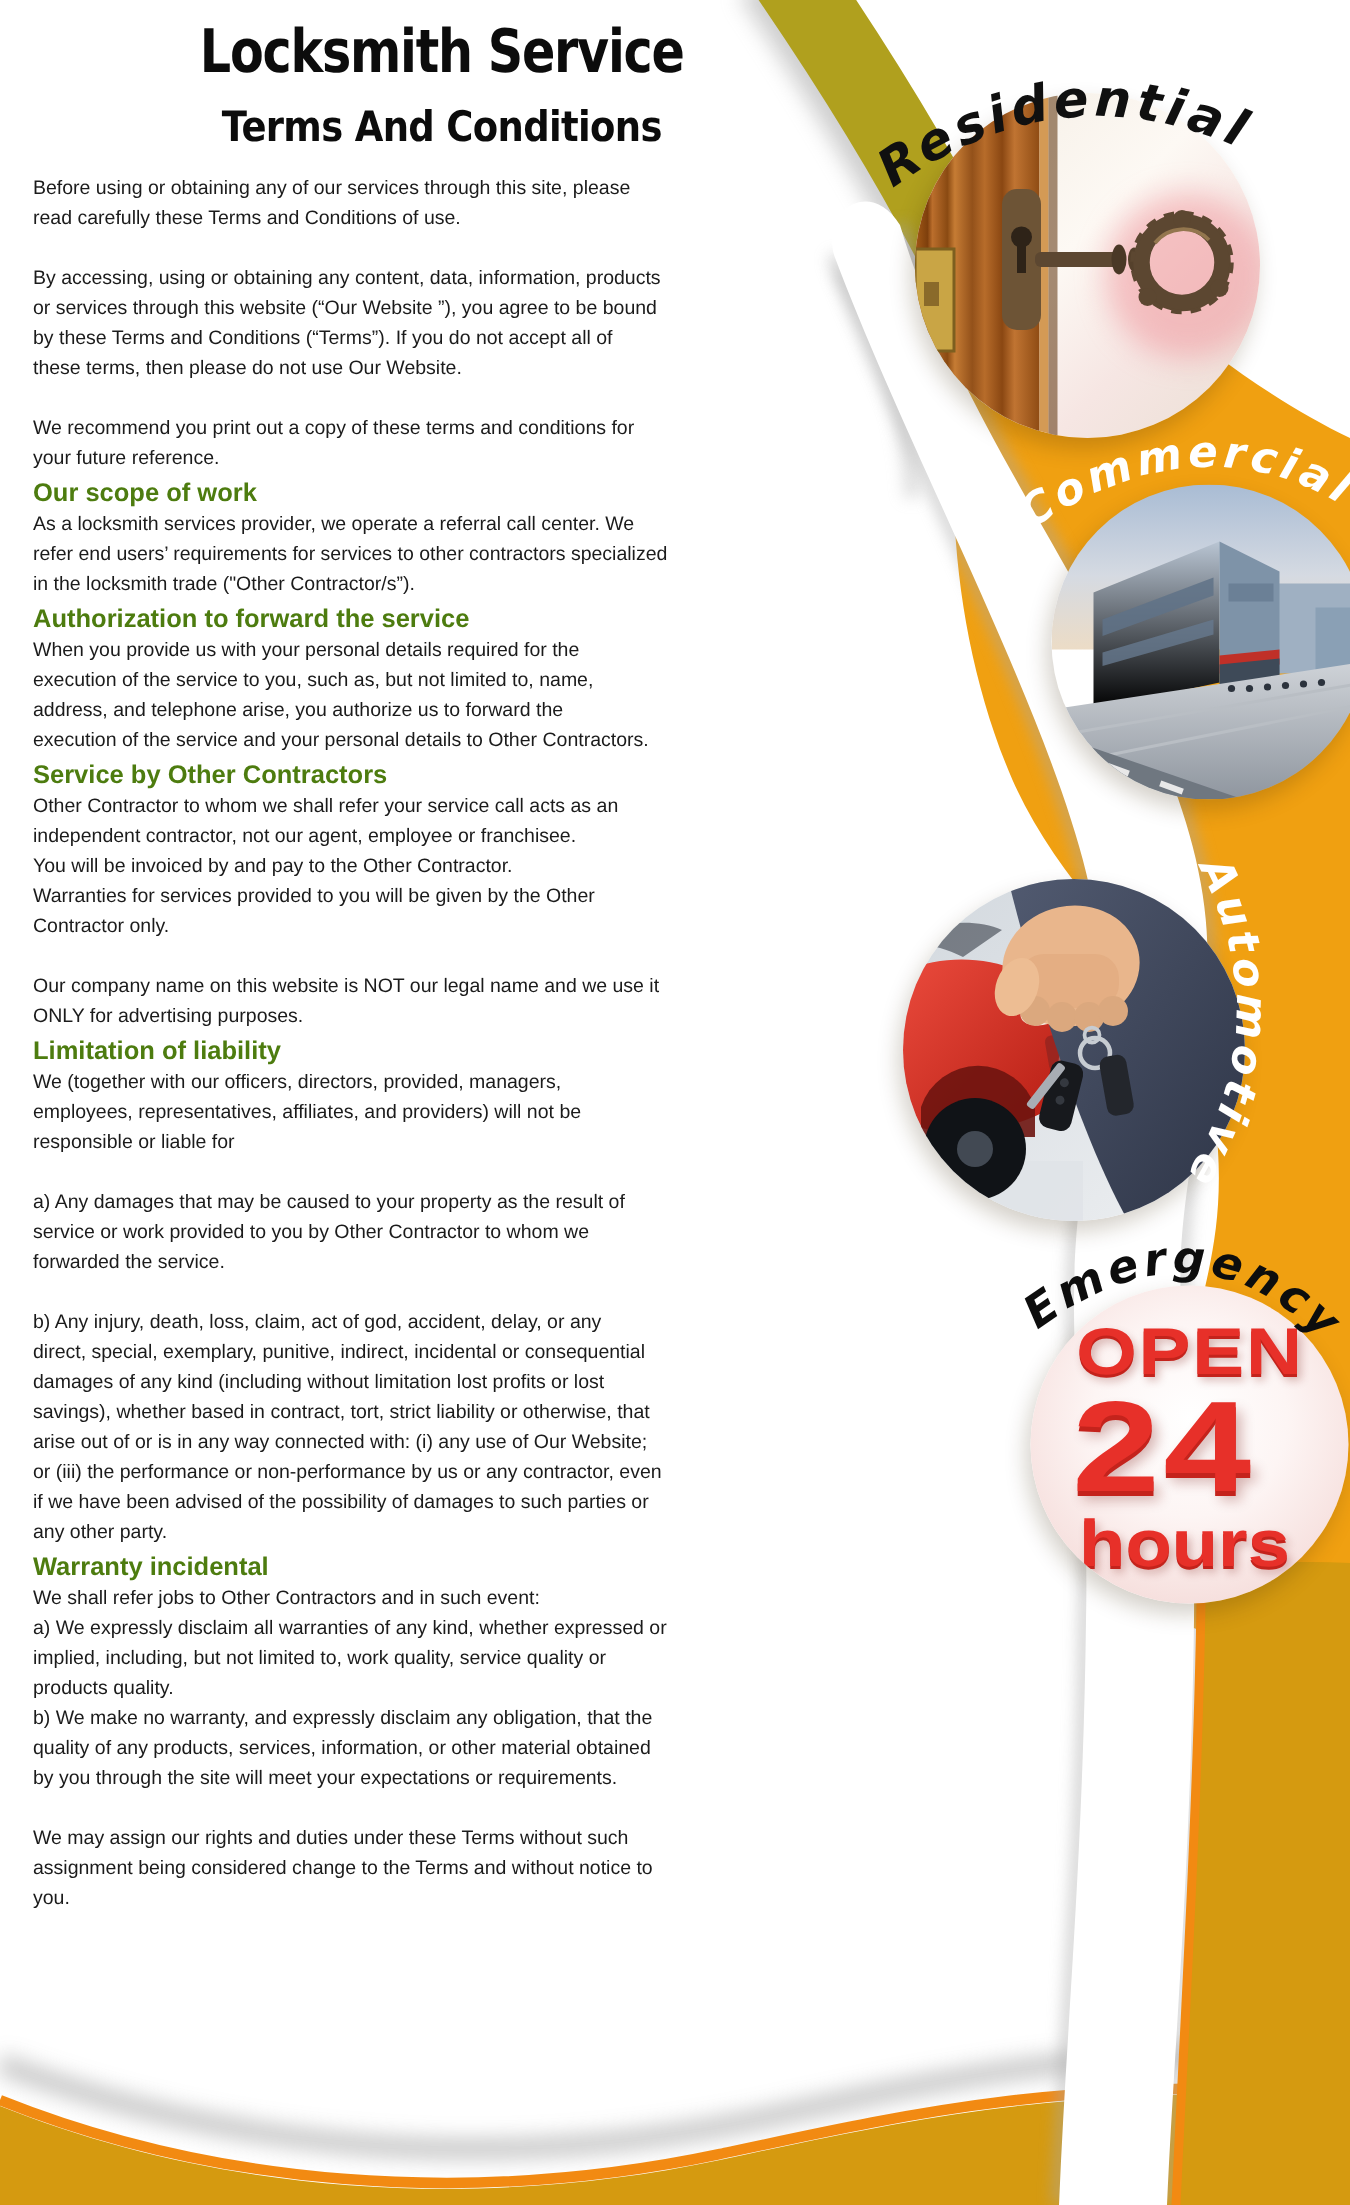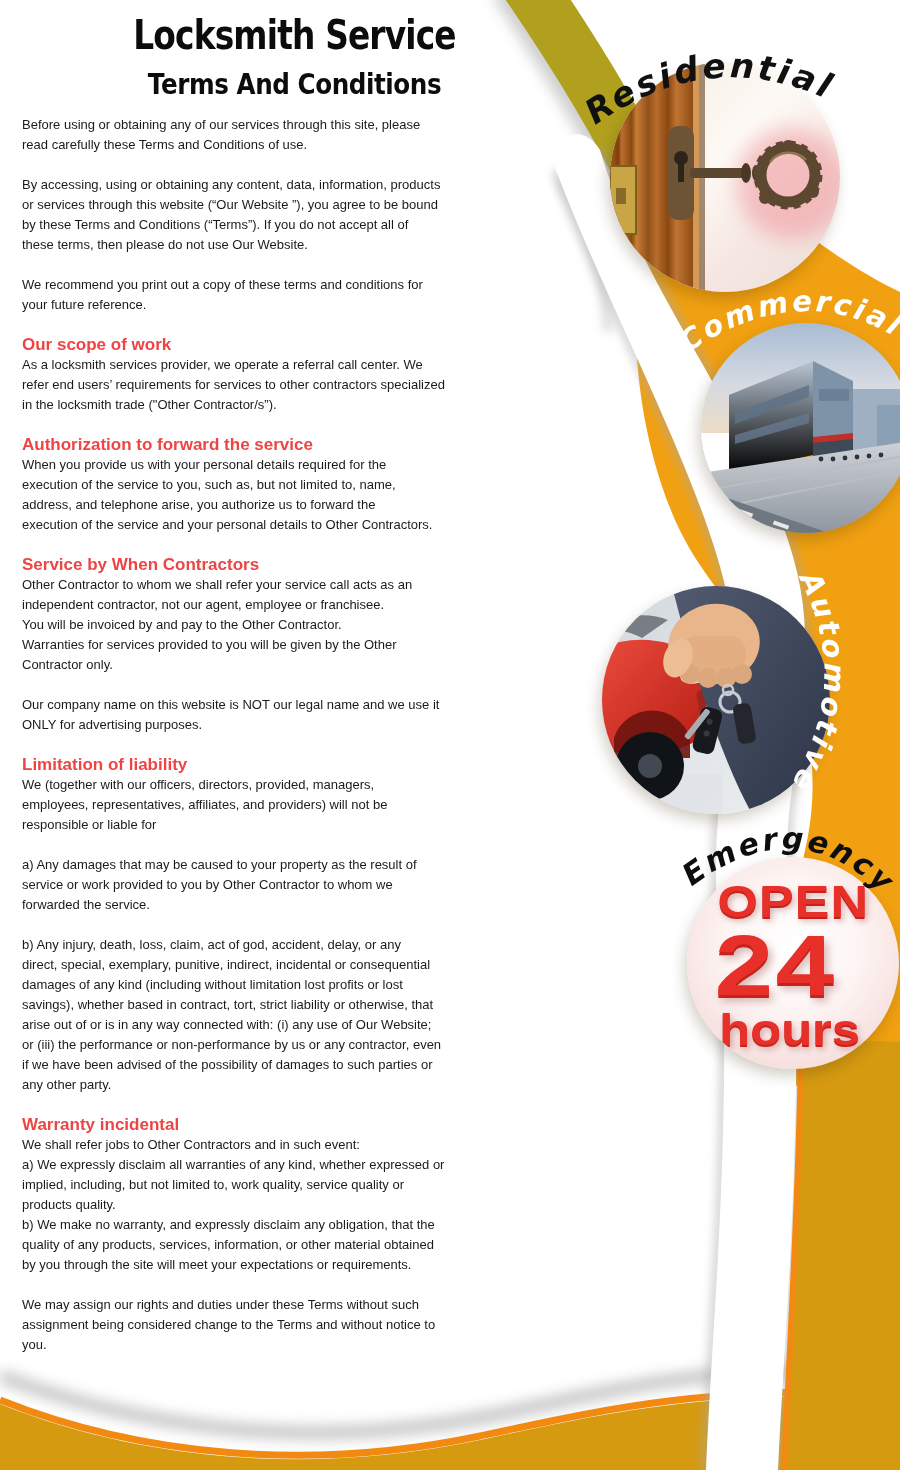--- a/index.html
+++ b/index.html
@@ -14,21 +14,21 @@
     width:545px;text-align:center;margin:14px 0 0;color:#0c0c0c;
     font-family:"DejaVu Sans", sans-serif;font-weight:bold;font-size:40px;line-height:42px;
     transform:scaleX(.82);transform-origin:50% 50%;letter-spacing:-1px;
   }
   .subtitle{
     width:545px;text-align:center;margin:14px 0 0;color:#0c0c0c;
     font-family:"DejaVu Sans", sans-serif;font-weight:bold;font-size:28px;line-height:30px;
     transform:scaleX(.88);transform-origin:50% 50%;letter-spacing:-0.5px;
   }
   .body-text p{white-space:pre-line;font-size:13px;line-height:20px;margin:20px 0 0;}
-  .body-text h3{font-size:17px;line-height:20px;margin:20px 0 0;color:#ef4444;}
+  .body-text h3{font-size:17px;line-height:20px;margin:4px 0 0;color:#4d7c0f;}
   .body-text h3 + p{margin-top:0;}
   .intro p:first-child{margin-top:15px;}
   .circle{position:absolute;border-radius:50%;overflow:hidden;z-index:3;box-shadow:-3px 7px 14px rgba(60,40,10,.22);}
   .circle svg{display:block;width:100%;height:100%;}
   #res-circle{left:610px;top:62px;width:230px;height:230px;}
   #com-circle{left:701px;top:323px;width:210px;height:210px;}
   #auto-circle{left:602px;top:586px;width:228px;height:228px;}
   #emer-circle{
     left:687px;top:857px;width:212px;height:212px;
     background:radial-gradient(circle at 50% 42%, #ffffff 0%, #fdf5f4 40%, #f7e2e0 72%, #eed0cf 100%);
@@ -114,21 +114,21 @@
 in the locksmith trade ("Other Contractor/s”).</p>
   </div>
   <div class="body-text">
     <h3>Authorization to forward the service</h3>
     <p>When you provide us with your personal details required for the
 execution of the service to you, such as, but not limited to, name,
 address, and telephone arise, you authorize us to forward the
 execution of the service and your personal details to Other Contractors.</p>
   </div>
   <div class="body-text">
-    <h3>Service by When Contractors</h3>
+    <h3>Service by Other Contractors</h3>
     <p>Other Contractor to whom we shall refer your service call acts as an
 independent contractor, not our agent, employee or franchisee.
 You will be invoiced by and pay to the Other Contractor.
 Warranties for services provided to you will be given by the Other
 Contractor only.</p>
     <p>Our company name on this website is NOT our legal name and we use it
 ONLY for advertising purposes.</p>
   </div>
   <div class="body-text">
     <h3>Limitation of liability</h3>

